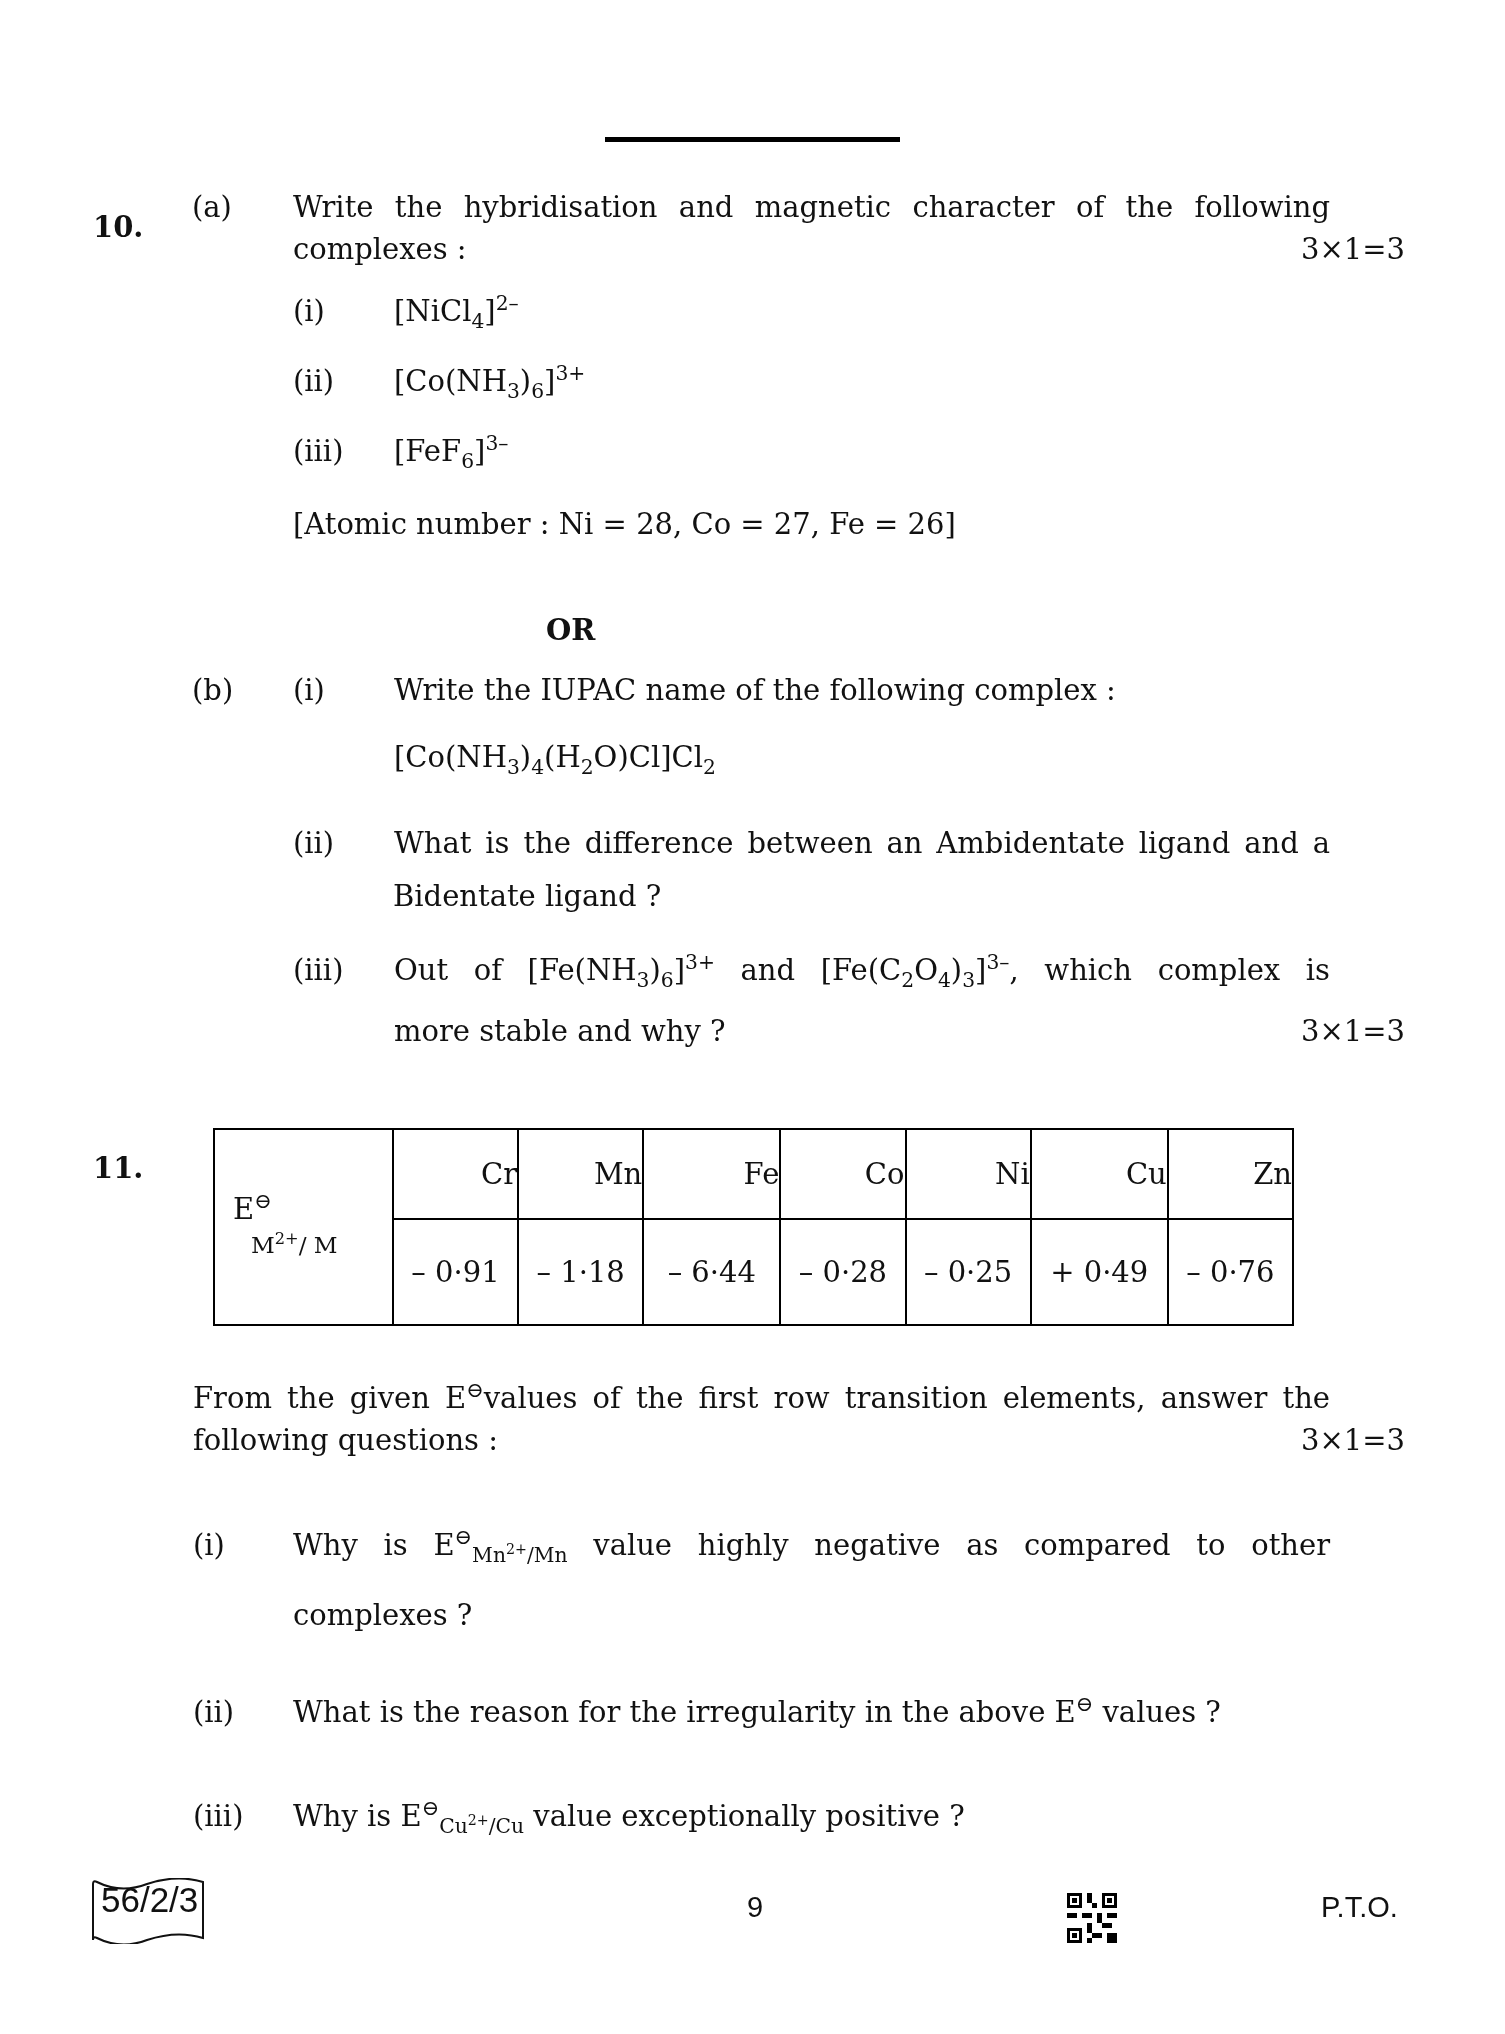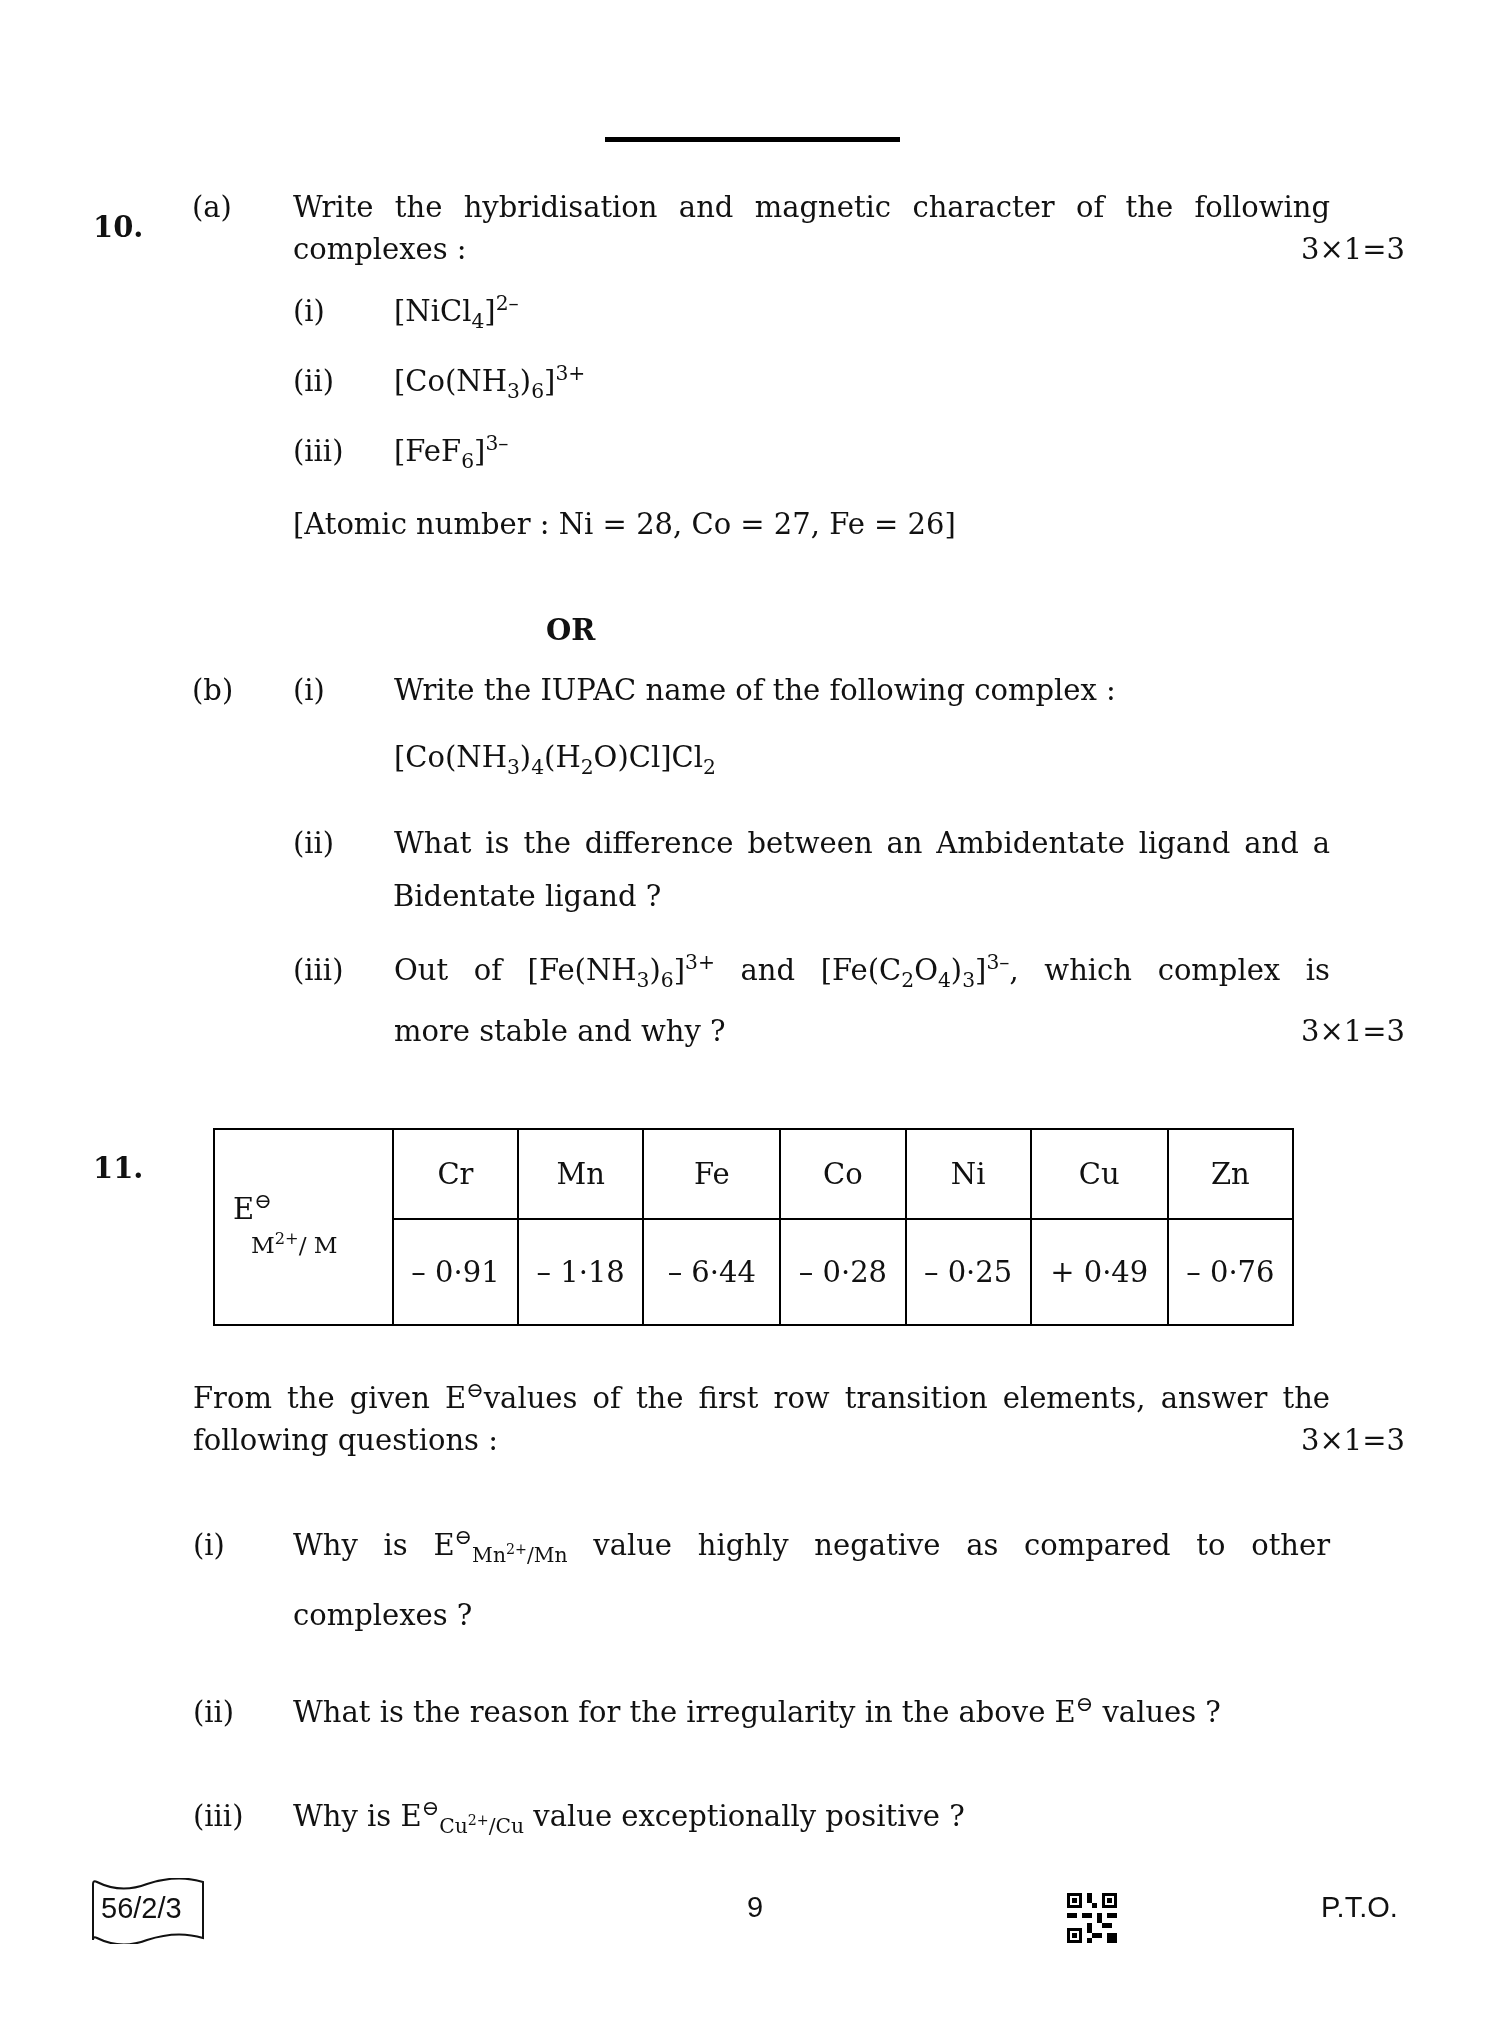--- a/index.html
+++ b/index.html
@@ -9,21 +9,21 @@
   .t { font-size:29px; line-height:36px; transform:translateY(-18px); }
   .num { font-weight:bold;margin-top:20px; }
   .marks { }
   sub { font-size:0.7em; vertical-align:-0.35em; line-height:0; }
   sup { font-size:0.7em; vertical-align:0.55em; line-height:0; }
   .rule { position:absolute; left:605px; top:137px; width:295px; height:5px; background:#000; }
   .justify { text-align:justify; text-align-last:justify; }
   table.ev { position:absolute; left:213px; top:1128px; width:1081px; height:196px;
              border-collapse:collapse; font-size:29px; }
   table.ev td { border:2px solid #000; text-align:center; padding:0; }
-  table.ev tr.head td { height:88px; }
+  table.ev tr.head td { height:88px;text-align:right; }
   table.ev tr.vals td { height:104px; }
   .ehead { font-size:29px; line-height:34px; text-align:left !important; padding-left:18px !important; }
   .theta { font-size:0.72em; }
   .footer-badge { position:absolute; left:91px; top:1878px; width:114px; height:66px; }
   .footer-text { font-family:"Liberation Sans", sans-serif; font-size:29px; }
   .qr { position:absolute; left:1067px; top:1893px; width:50px; height:50px; }
 </style>
 </head>
 <body>
 
@@ -96,21 +96,21 @@
 <div class="abs t" style="left:193px;top:1712px">(ii)</div>
 <div class="abs t" style="left:293px;top:1712px">What is the reason for the irregularity in the above E<sup class="theta">⊖</sup> values ?</div>
 
 <div class="abs t" style="left:193px;top:1816px">(iii)</div>
 <div class="abs t" style="left:293px;top:1816px">Why is E<sup class="theta">⊖</sup><sub>Cu<sup>2+</sup>/Cu</sub> value exceptionally positive ?</div>
 
 <div class="footer-badge">
   <svg width="114" height="66" viewBox="0 0 114 66">
     <path d="M2,6 Q2,2 6,4 Q30,16 56,6 Q86,-4 112,4 L112,60 Q86,52 56,62 Q30,72 6,60 Q2,58 2,62 Z" fill="none" stroke="#111" stroke-width="2"></path>
   </svg>
-  <div class="abs footer-text" style="left:10px;top:14px;font-size:29px">56/2/3</div>
+  <div class="abs footer-text" style="left:10px;top:2px;font-size:35px">56/2/3</div>
 </div>
 <div class="abs footer-text" style="left:747px;top:1891px">9</div>
 <div class="qr">
   <svg width="50" height="50" viewBox="0 0 10 10" shape-rendering="crispEdges">
     <rect x="0" y="0" width="3" height="3" fill="#000"></rect>
       <rect x="0.6" y="0.6" width="1.8" height="1.8" fill="#fff"></rect>
       <rect x="1" y="1" width="1" height="1" fill="#000"></rect>
     <rect x="7" y="0" width="3" height="3" fill="#000"></rect>
       <rect x="7.6" y="0.6" width="1.8" height="1.8" fill="#fff"></rect>
       <rect x="8" y="1" width="1" height="1" fill="#000"></rect>

